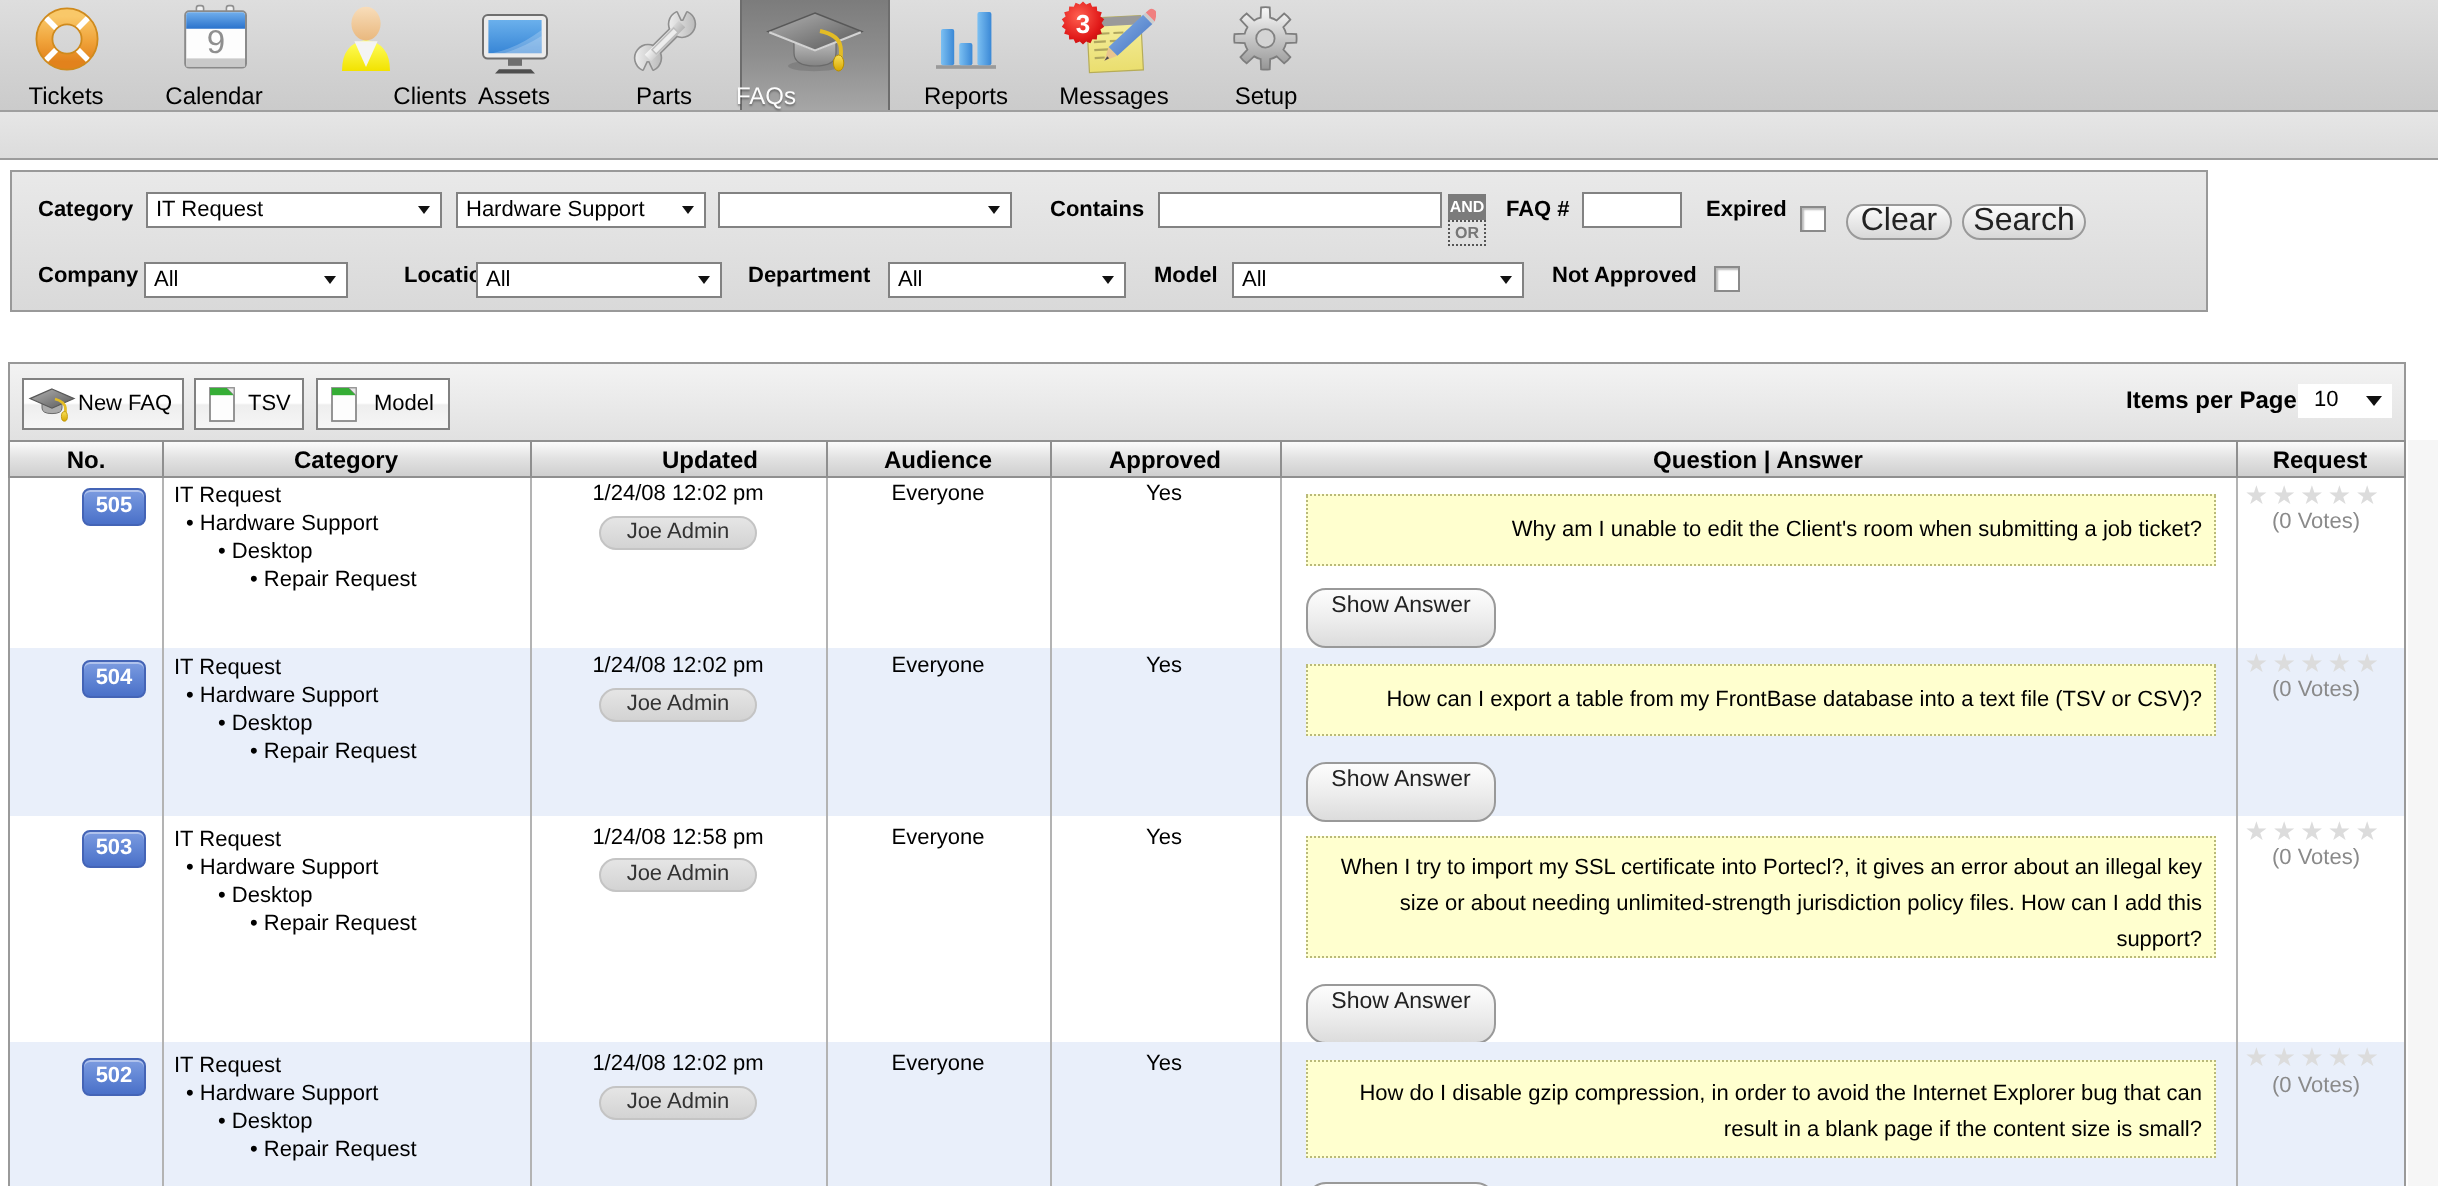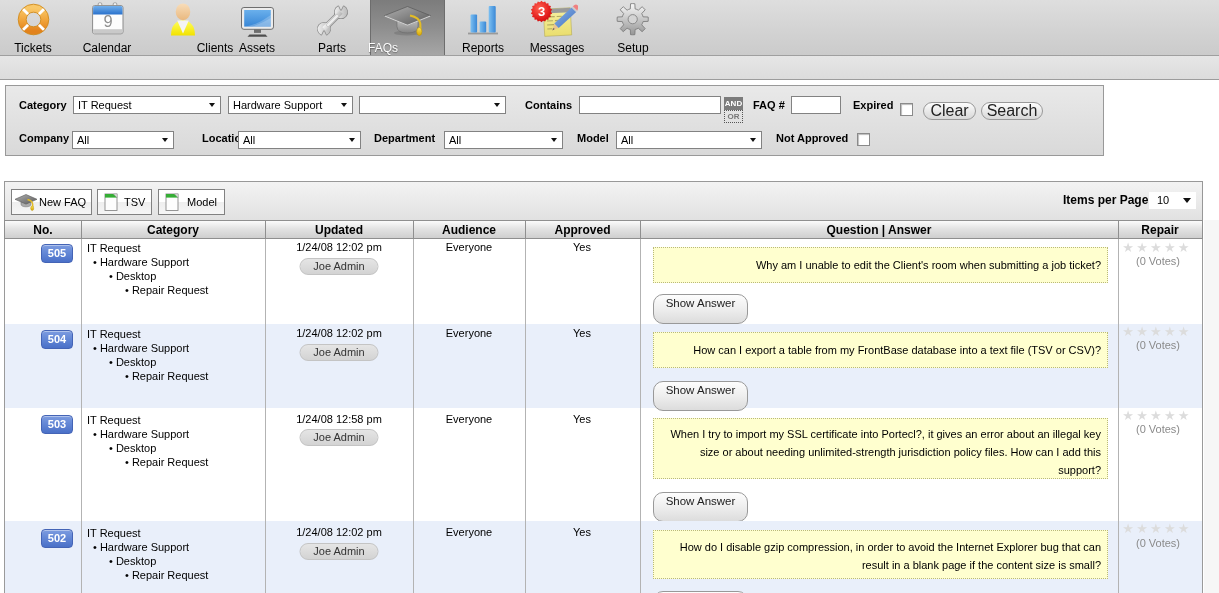--- a/index.html
+++ b/index.html
@@ -324,25 +324,25 @@
       </div>
     <div style="position:absolute; left:1058px; top:11px; font-size:12px; font-weight:bold;">Items per Page</div>
     <div style="position:absolute; left:1144px; top:10px; width:47px; height:17px; background:#fff; font-size:11px; line-height:17px; padding-left:8px;">10
       <span style="position:absolute; right:5px; top:6px; width:0; height:0; border-left:4px solid transparent; border-right:4px solid transparent; border-top:5px solid #111;"></span>
     </div>
   </div>
 
   <div id="thead">
     <div class="hcell" style="left:0px; width:76px;">No.</div>
     <div class="hcell" style="left:76px; width:184px;">Category</div>
-    <div class="hcell" style="left:260px; width:148px;">Updated</div>
+    <div class="hcell" style="left:276px; width:148px;">Updated</div>
     <div class="hcell" style="left:408px; width:112px;">Audience</div>
     <div class="hcell" style="left:520px; width:115px;">Approved</div>
     <div class="hcell" style="left:635px; width:478px;">Question | Answer</div>
-    <div class="hcell" style="left:1113px; width:84px;">Repair</div>
+    <div class="hcell" style="left:1113px; width:84px;">Request</div>
     <div class="hsep" style="left:76px;"></div>
     <div class="hsep" style="left:260px;"></div>
     <div class="hsep" style="left:408px;"></div>
     <div class="hsep" style="left:520px;"></div>
     <div class="hsep" style="left:635px;"></div>
     <div class="hsep" style="left:1113px;"></div>
   </div>
 
   <div id="tbody">
 

